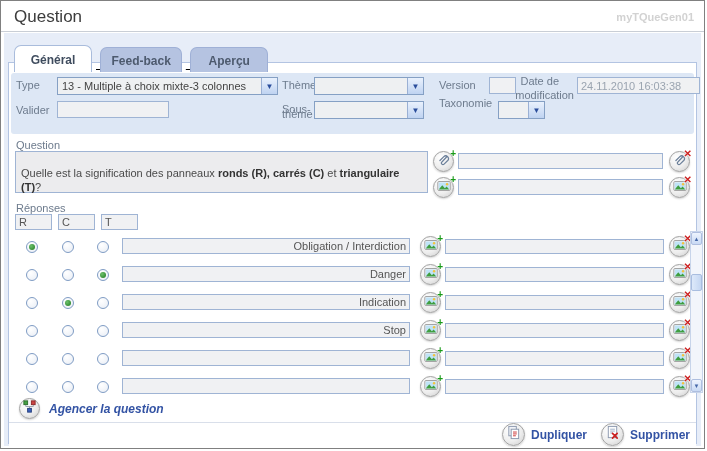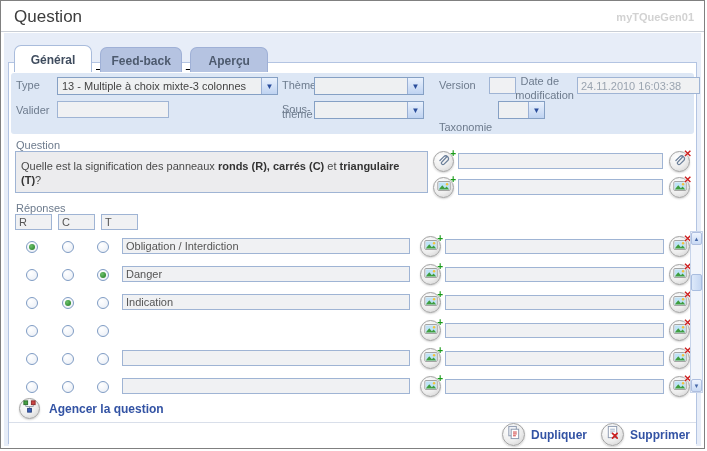--- a/index.html
+++ b/index.html
@@ -33,58 +33,58 @@
             font-size:11px; color:#555; padding:1px 3px; }
   .tinput:disabled, .tinput.disabled { color:#9aa4b0; background:#f0f1f3; }
 
   .combo { position:absolute; height:18px; border:1px solid #85a0c4; background:#eef0f2; display:flex; cursor:default; }
   .combo-text { flex:1; font-size:11px; color:#444; padding:2px 4px 0; overflow:hidden; white-space:nowrap; }
   .combo-arrow { width:16px; background:linear-gradient(#e9f1fd,#bfd3f1); border-left:1px solid #9ab0d4;
                  display:flex; align-items:center; justify-content:center; color:#2a4d9b; font-size:8px; }
 
   
   .qtext { position:absolute; border:1px solid #9fb4d4; background:#ececee; font-size:11px; color:#4a4a4a;
-           padding:7px 5px; line-height:14px; }
+           padding:14px 5px; line-height:14px; }
   .qtext .b { font-weight:bold; color:#333; }
 
   
   .cbtn { position:absolute; width:21px; height:21px; border-radius:50%; border:1px solid #a2a2a2;
           background:radial-gradient(circle at 35% 30%, #ffffff 0%, #ededed 55%, #cdcdcd 100%);
           box-shadow:0 1px 2px rgba(0,0,0,.18); display:flex; align-items:center; justify-content:center; cursor:pointer; }
   .cbtn .badge { position:absolute; top:-3px; right:-3px; font-size:10px; font-weight:bold; line-height:10px;
                  text-shadow:0 0 2px #fff, 0 0 2px #fff; }
   .badge.plus { color:#189a18; }
   .badge.del  { color:#cc2222; }
   .cbtn.big { width:23px; height:23px; }
 
   
   .arow { position:relative; height:28px; }
   .radio { position:absolute; top:8px; width:12px; height:12px; border-radius:50%; border:1px solid #7f9cc4;
            background:radial-gradient(circle at 35% 30%, #ffffff, #e8edf5); cursor:pointer; }
   .radio.checked::after { content:""; position:absolute; left:2px; top:2px; width:6px; height:6px; border-radius:50%;
            background:radial-gradient(circle at 35% 35%, #6cc06c, #1f7a1f); }
   .r1 { left:17px; } .r2 { left:53px; } .r3 { left:88px; }
-  .ans-text { left:113px; top:5px; width:288px; height:16px; }
+  .ans-text { left:113px; top:5px; width:288px; height:16px;text-align:right; }
   .ans-img  { left:436px; top:6px; width:219px; height:15px; }
   .arow .img-add { left:411px; top:3px; }
   .arow .img-del { left:660px; top:3px; }
 
   
   .vscroll { position:absolute; left:681px; top:168px; width:13px; height:162px; background:#f2f5fb; border:1px solid #c7d4ea; }
   .sbtn { position:absolute; left:0; width:11px; height:13px; background:linear-gradient(#eef4fe,#c8d9f4);
           border:1px solid #aebedf; border-radius:2px; color:#4668a8; font-size:6px; line-height:12px; text-align:center; cursor:pointer; }
   .sbtn.up { top:0; } .sbtn.down { bottom:0; }
   .sthumb { position:absolute; left:0; top:42px; width:11px; height:17px; background:linear-gradient(90deg,#dde9fa,#c4d6f2);
             border:1px solid #a9bddf; border-radius:2px; cursor:pointer; }
 
   
   .action-label { font-size:12px; font-weight:bold; color:#3353a4; }
   .agencer-row { position:absolute; left:0; right:0; top:334px; height:25px; }
   .agencer-row .cbtn { left:10px; top:1px; }
-  .agencer-row .action-label { position:absolute; left:40px; top:5px; cursor:pointer; }
+  .agencer-row .action-label { position:absolute; left:40px; top:5px; cursor:pointer;font-style:italic; }
   .sep { position:absolute; left:0; right:0; top:359px; height:1px; background:#d9dfea; }
   .bottombar { position:absolute; left:0; right:0; top:360px; height:23px; display:flex; align-items:center;
                justify-content:flex-end; padding-right:6px; background:#fff; }
   .bbtn { display:flex; align-items:center; margin-left:14px; cursor:pointer; }
   .bbtn .cbtn { position:relative; margin-right:6px; }
 </style>
 </head>
 <body>
 
 <div class="window">
@@ -125,21 +125,21 @@
         <span class="lbl" style="left:5px; top:31px;">Valider</span>
         <input class="tinput" style="left: 46px; top: 28px; width: 112px; height: 17px;" value="">
 
         <span class="lbl" style="left:271px; top:22px;margin-top:8px;">Sous-</span>
         <span class="lbl" style="left:271px; top:35px;">thème</span>
         <div class="combo" style="left:303px; top:28px; width:110px;">
           <span class="combo-text"></span>
           <span class="combo-arrow">▼</span>
         </div>
 
-        <span class="lbl" style="left:428px; top:48px;">Taxonomie</span>
+        <span class="lbl" style="left:428px; top:24px;">Taxonomie</span>
         <div class="combo" style="left:487px; top:28px; width:47px;">
           <span class="combo-text"></span>
           <span class="combo-arrow">▼</span>
         </div>
       </div>
 
       <span class="lbl" style="left:7px; top:76px;">Question</span>
       <div class="qtext" style="left:6px; top:88px; width:413px; height:42px;" id="question-text"><span>Quelle est la signification des panneaux </span><span class="b">ronds (R), carrés (C)</span><span> et </span><span class="b">triangulaire (T)</span><span>?</span></div>
 
       <span class="cbtn" style="left:424px; top:88px;">
@@ -257,20 +257,21 @@
                   <circle cx="11.5" cy="6" r="1.4" fill="#f5c23c"></circle>
                 </svg></span>
               <span class="badge del">✕</span>
             </span>
   </div>
 
   <div class="arow">
     <span class="radio r1"></span>
     <span class="radio r2"></span>
     <span class="radio r3"></span>
+    <input class="tinput ans-text" value="Stop" style="">
     <span class="cbtn img-add">
               <span class="ic-picture"><svg width="14" height="14" viewBox="0 0 16 16">
                   <rect x="1" y="3" width="14" height="10" rx="1" fill="#fff" stroke="#8a8a8a"></rect>
                   <rect x="2" y="4" width="12" height="8" fill="#bfe3f7"></rect>
                   <polygon points="2,12 6,7 9,10.5 11,8.5 14,12" fill="#3f9e3f"></polygon>
                   <circle cx="11.5" cy="6" r="1.4" fill="#f5c23c"></circle>
                 </svg></span>
               <span class="badge plus">+</span>
             </span>
     <input class="tinput ans-img" value="" style="">

